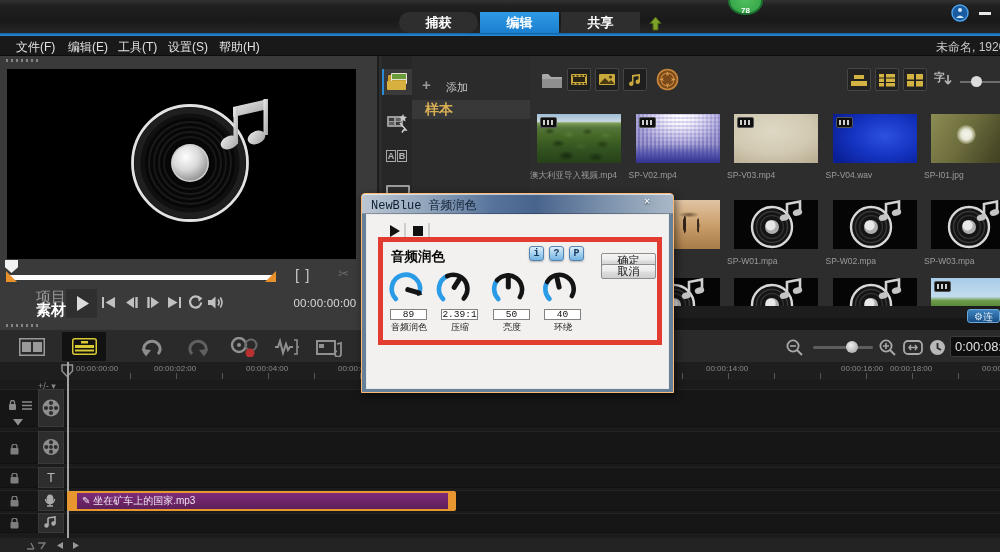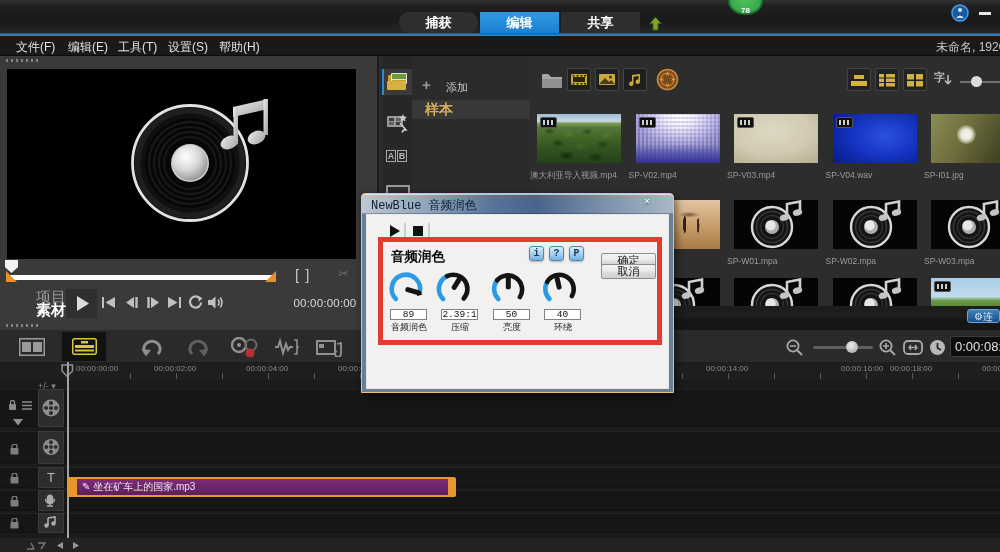--- a/index.html
+++ b/index.html
@@ -110,21 +110,21 @@
   #timeline { position:absolute; top:330px; left:0; width:1000px; height:222px; background:#242424; }
   #tltoolbar { position:absolute; top:0; left:0; width:1000px; height:32px; background:#2a2a2a; }
   #ruler { position:absolute; top:32px; left:0; width:1000px; height:18px; background:#1e1e1e; color:#8a8a8a; }
   .rlabel { position:absolute; top:2px; font-size:8px; letter-spacing:0px; }
   .tick { position:absolute; top:11px; width:1px; height:6px; background:#555; }
   #tracks { position:absolute; top:50px; left:0; width:1000px; height:158px; background:#1b1b1b; }
   .trow { position:absolute; left:0; width:1000px; background:#161616; border-top:1px solid #232323; border-bottom:1px solid #111; }
   .thead { position:absolute; left:38px; width:26px; background:#2d2d2d; border:1px solid #3a3a3a; }
   .tctrl { position:absolute; left:8px; color:#787878; font-size:9px; }
   #playline { position:absolute; left:67px; top:32px; width:2px; height:176px; background:#a2a2a2; }
-  #clip { position:absolute; left:67px; top:147px; width:389px; height:20px; background:linear-gradient(180deg,#7d2b79 0%,#6d2569 55%,#5c1f58 100%);
+  #clip { position:absolute; left:67px; top:161px; width:389px; height:20px; background:linear-gradient(180deg,#7d2b79 0%,#6d2569 55%,#5c1f58 100%);
     border:2px solid #e8962f; border-radius:2px; }
   #clip .cap { position:absolute; left:0; top:0; width:8px; height:16px; background:#e8962f; }
   #clip .cap2 { position:absolute; right:0; top:0; width:6px; height:16px; background:#e8962f; }
   #clip .txt { position:absolute; left:13px; top:1px; color:#f0e4f0; font-size:10px; }
   #tlbottom { position:absolute; top:208px; left:0; width:1000px; height:14px; background:#232323; }
 
   
   #dialog { position:absolute; left:361px; top:193px; width:313px; height:200px;
     border-radius:4px 4px 0 0;
     background:#67809a; box-shadow:2px 3px 8px rgba(0,0,0,0.55); border:1px solid #fdba74;font-family:Liberation Mono, monospace; }

